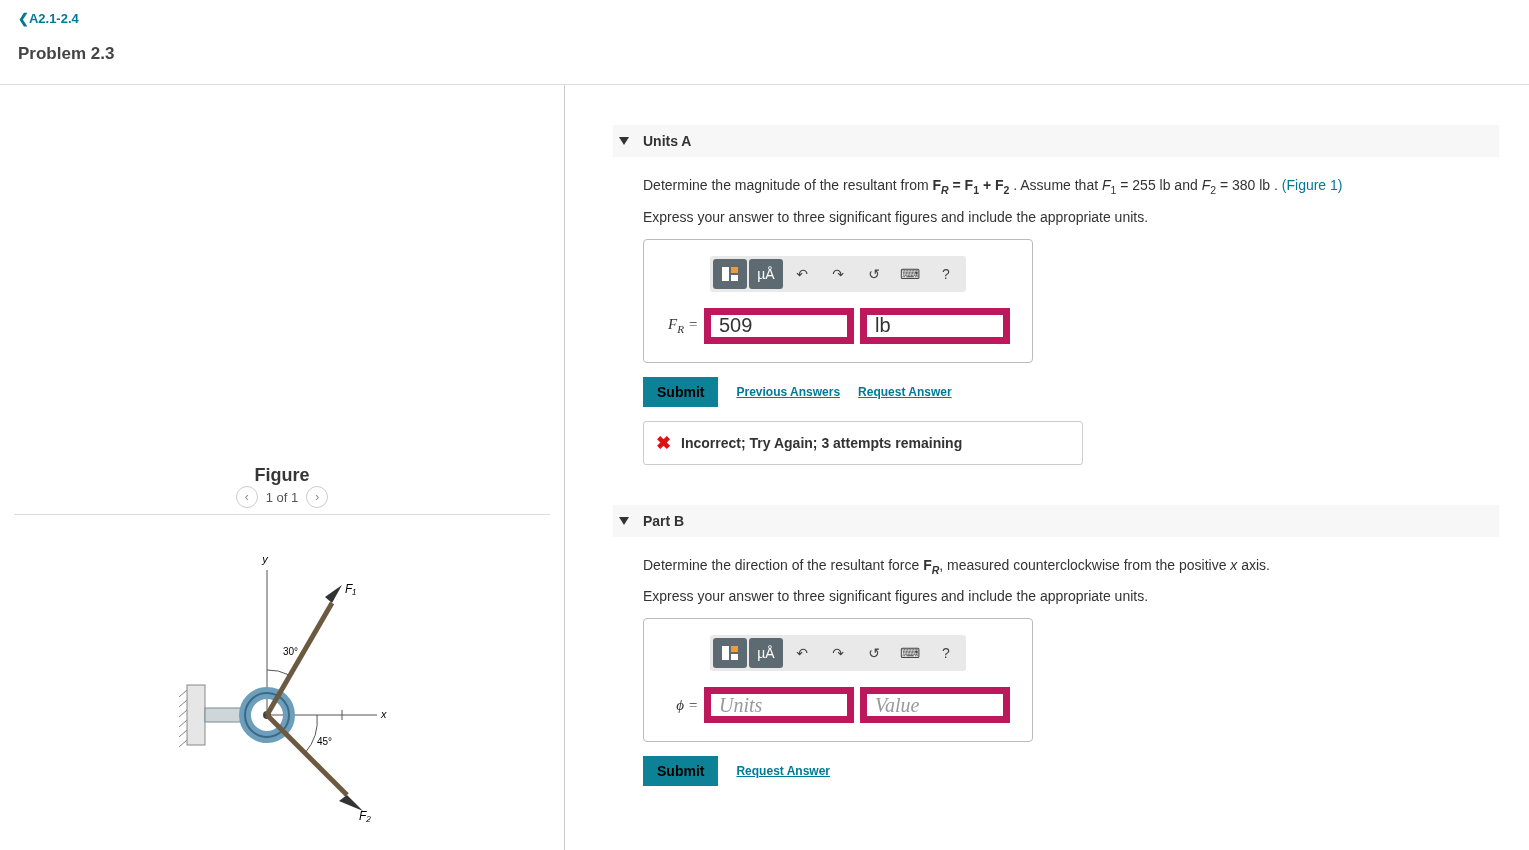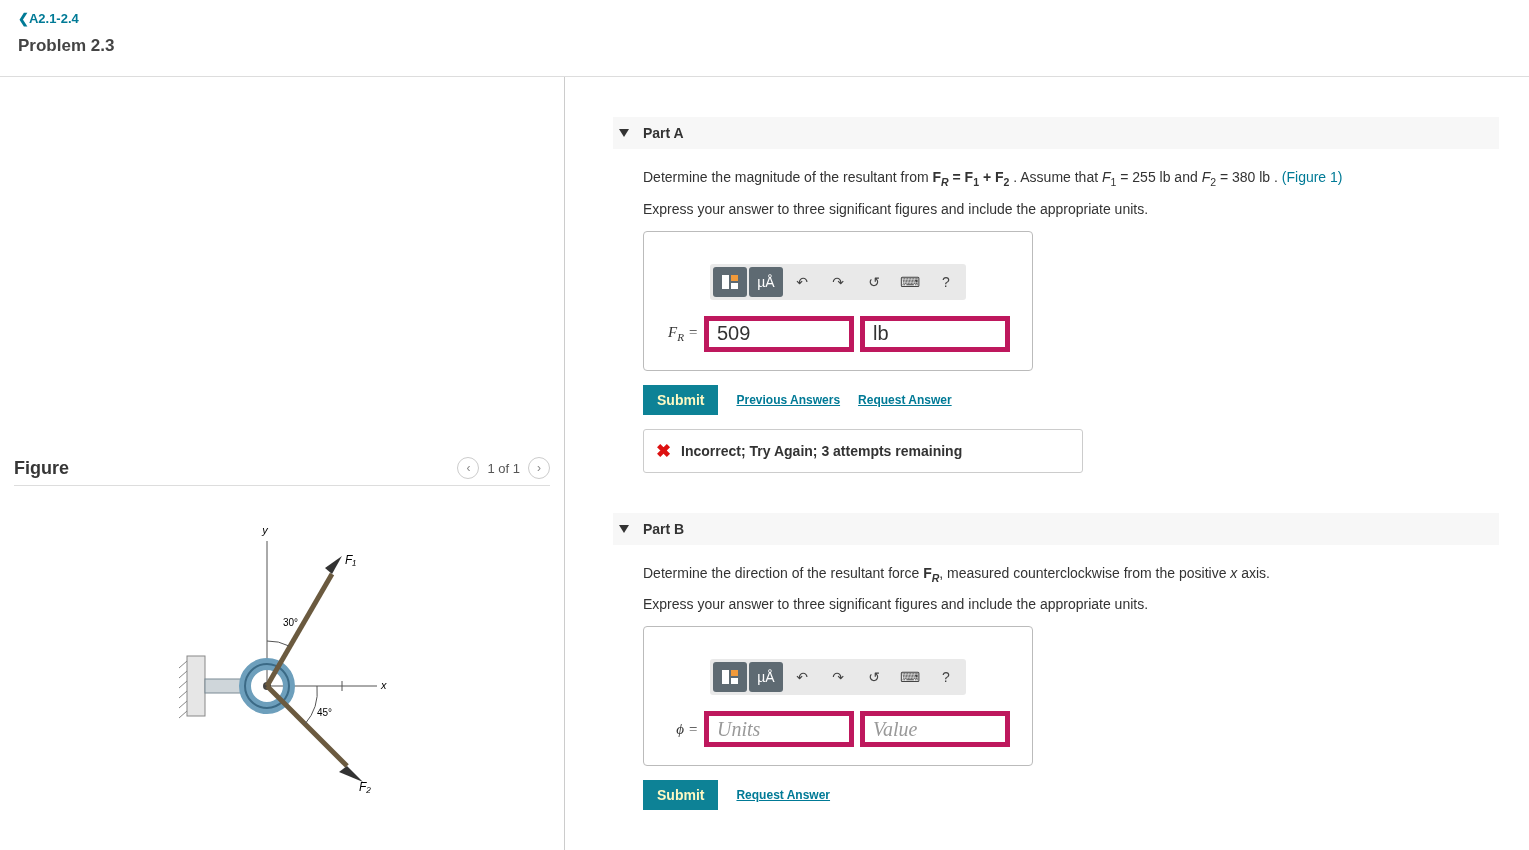--- a/index.html
+++ b/index.html
@@ -15,21 +15,21 @@
   .back-link {
     color: #007a96;
     font-weight: bold;
     font-size: 13px;
     text-decoration: none;
     cursor: pointer;
   }
   .problem-title {
     font-size: 17px;
     font-weight: bold;
-    margin-top: 10px;
+    margin-top: 18px;
     color: #444;
   }
   .divider {
     border: none;
     border-top: 1px solid #ddd;
     margin-top: 12px;
   }
   .content {
     display: flex;
     min-height: 750px;
@@ -41,20 +41,21 @@
     display: flex;
     flex-direction: column;
   }
   .figure-header {
     display: flex;
     justify-content: space-between;
     align-items: center;
     margin-top: 360px;
     padding-bottom: 6px;
     border-bottom: 1px solid #ddd;
+    flex-direction: column;
   }
   .figure-title {
     font-size: 18px;
     font-weight: bold;
     color: #363636;
   }
   .pager {
     display: flex;
     align-items: center;
     gap: 8px;
@@ -117,62 +118,62 @@
     width: 390px;
   }
   .toolbar {
     display: flex;
     align-items: center;
     gap: 2px;
     background: #e9e9e9;
     border-radius: 3px;
     padding: 3px;
     width: max-content;
-    margin: 16px auto 16px;
+    margin: 0 auto 16px;
   }
   .tb-btn {
     width: 34px; height: 30px;
     display: inline-flex;
     align-items: center; justify-content: center;
     border-radius: 3px;
     font-size: 14px;
     cursor: pointer;
   }
   .tb-btn.dark { background: #5e6a72; color: #fff; }
   .tb-btn.plain { background: transparent; color: #444; }
   .answer-row {
     display: flex;
     align-items: center;
     gap: 6px;
     padding: 0 2px;
   }
   .var-label { font-style: italic; font-family: Liberation Serif, serif; font-size: 15px; width: 38px; text-align: right;}
   .ans-input {
-    border: 5px solid #be185d;
+    border: 7px solid #be185d;
     height: 36px;
     width: 150px;
     font-size: 20px;
     padding: 2px 8px;
     font-family: inherit;
     color: #333;
   }
   .ans-input.placeholder-style::placeholder {
     color: #999;
     font-style: italic;
     font-family: 'Times New Roman', serif;
   }
   .actions {
     margin-top: 14px;
     display: flex;
     align-items: center;
     gap: 18px;
   }
   .submit-btn {
     background: #0d8296;
-    color: #fef9c3;
+    color: #000000;
     border: none;
     padding: 7px 14px;
     font-size: 14px;
     font-weight: bold;
     cursor: pointer;
   }
   .link {
     color: #007a96;
     font-size: 12px;
     font-weight: bold;
@@ -261,21 +262,21 @@
         <line x1="175" y1="165" x2="175" y2="175" stroke="#555"></line>
       </svg>
     </div>
   </div>
 
   <div class="right-col">
 
     <div class="part">
       <div class="part-header">
         <span class="caret"></span>
-        <span class="part-title">Part A</span>
+        <span class="part-title">Units A</span>
       </div>
       <div class="part-body">
         <div class="prompt">
           <span>Determine the magnitude of the resultant from </span><span class="math bold-math">F<sub><i>R</i></sub> = F<sub>1</sub>  +  F<sub>2</sub></span><span> . Assume that </span><span class="math"><i>F</i><sub>1</sub> = 255 lb</span><span> and </span><span class="math"><i>F</i><sub>2</sub> = 380 lb</span><span> . </span><span class="flink">(Figure 1)</span>
         </div>
         <div class="bold-line">Express your answer to three significant figures and include the appropriate units.</div>
 
         <div class="answer-box">
           <div class="toolbar">
             <span class="tb-btn dark">

